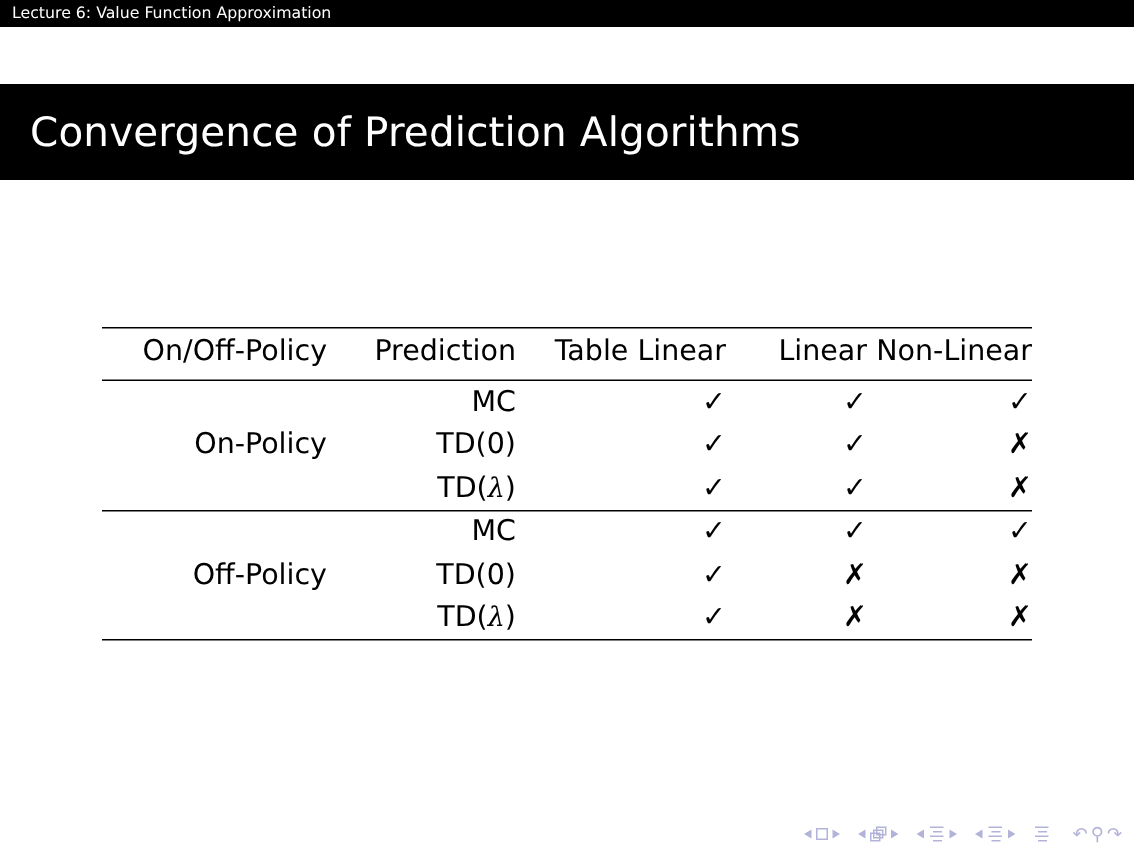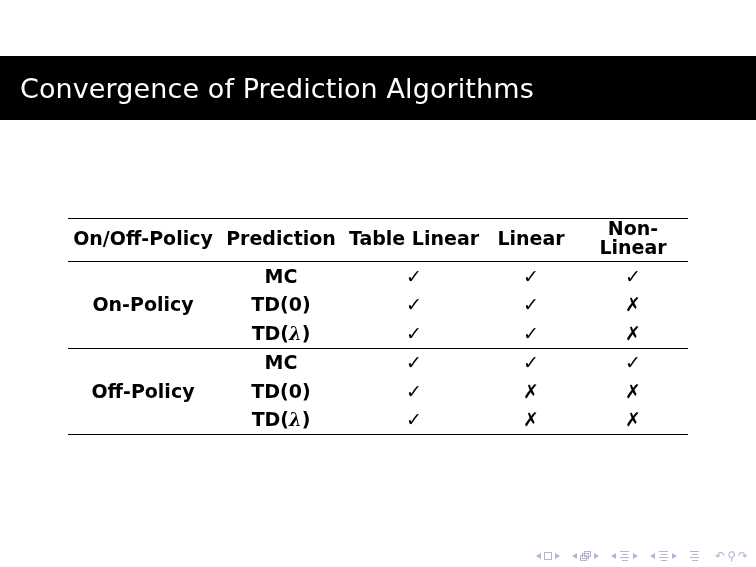--- a/index.html
+++ b/index.html
@@ -98,22 +98,22 @@
   table.conv {
     border-collapse: collapse;
     width: 620px;
     color: #000000;
     font-size: 19px;
     table-layout: fixed;
   }
   table.conv th,
   table.conv td {
     padding: 0;
-    text-align: center;
-    font-weight: bold;
+    text-align: right;
+    font-weight: normal;
     vertical-align: middle;
     line-height: 1;
   }
   .col-policy { width: 150px; }
   .col-algo   { width: 126px; }
   .col-tl     { width: 140px; }
   .col-lin    { width: 94px;  }
   .col-nlin   { width: 110px; }
 
   table.conv thead th {
@@ -216,20 +216,23 @@
     align-items: center;
     gap: 2px;
     margin-left: 10px;
   }
 </style>
 </head>
 <body>
 
 <div class="headline">
 
+  <div class="nav-bar nav-bar-0">
+    <span class="nav-label">Lecture 6: Value Function Approximation</span>
+  </div>
 
 
 
 </div>
 
 <div class="frametitle">
   <span class="frametitle-text">Convergence of Prediction Algorithms</span>
 </div>
 
 <div class="body">

